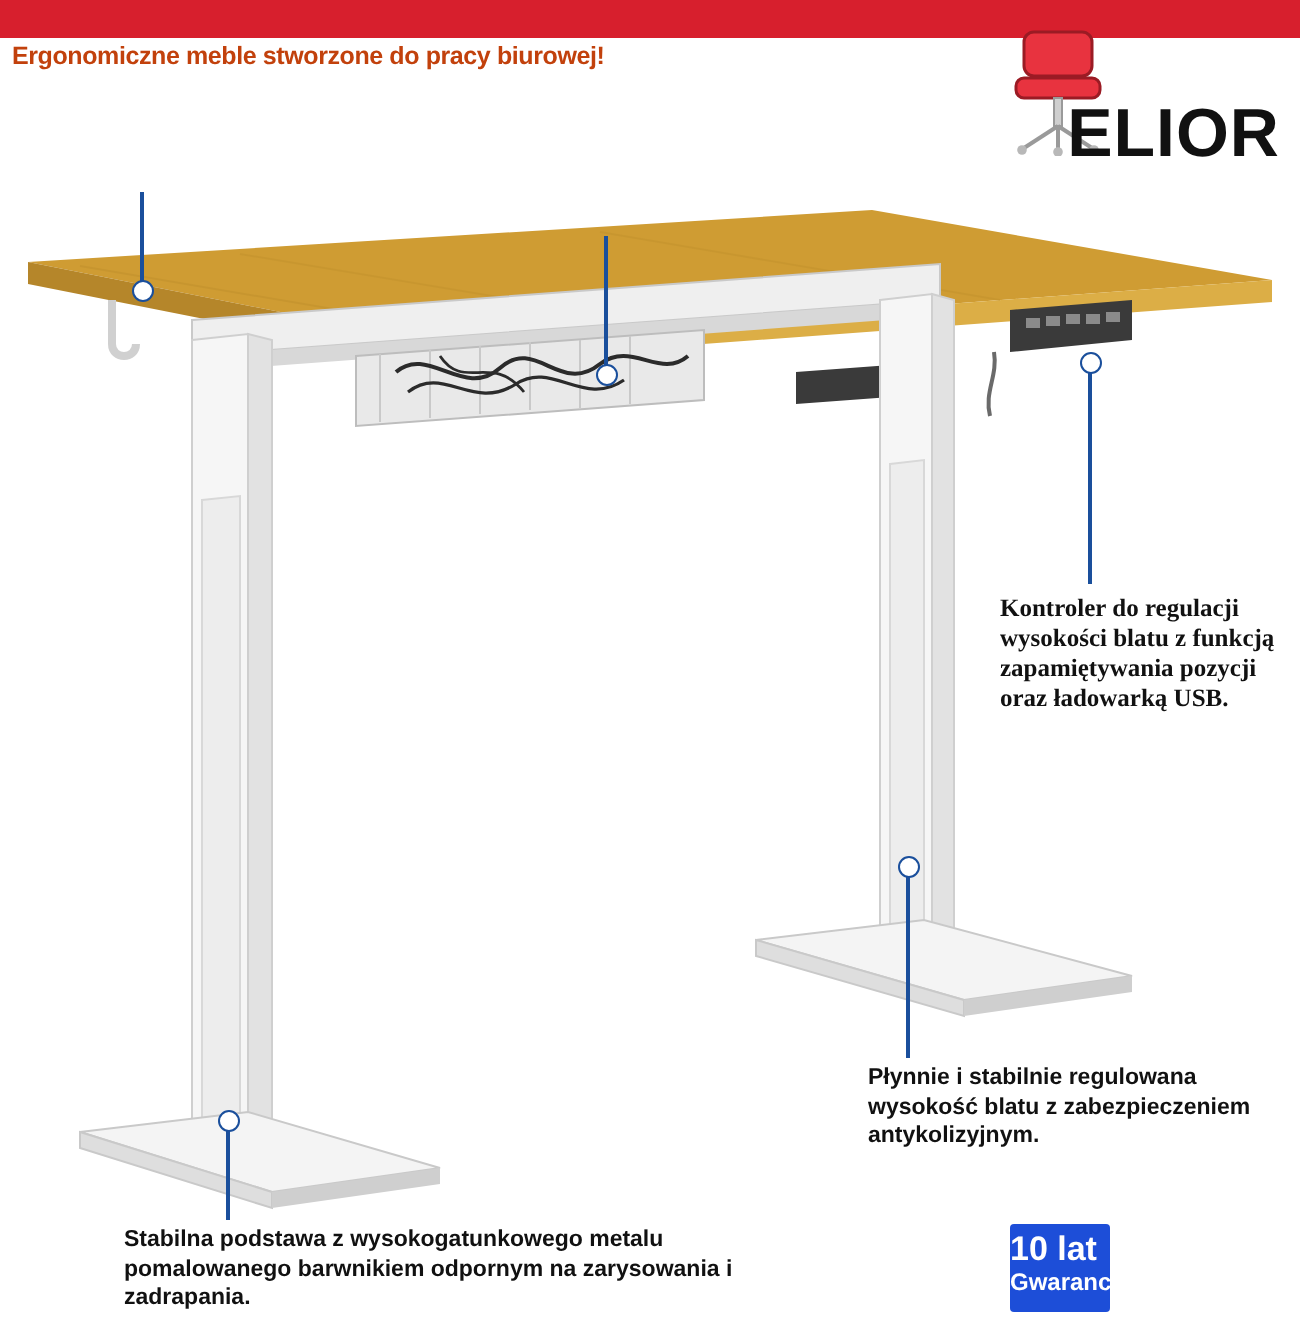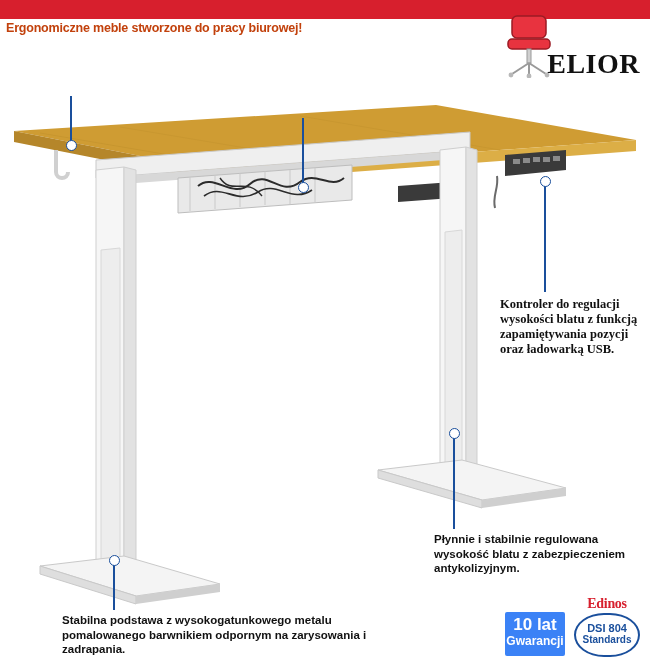--- a/index.html
+++ b/index.html
@@ -27,22 +27,22 @@
     position:absolute;left:6px;top:19px;width:470px;height:18px;
     line-height:18px;color:#c2410c;font-size:12.5px;font-weight:bold;
     letter-spacing:-0.2px;white-space:nowrap;
   }
   
   .logo-wrap{
     position:absolute;right:10px;top:14px;width:160px;height:66px;
   }
   .logo-text{
     position:absolute;right:0;top:34px;
-    font-size:28px;font-weight:bold;color:#111;letter-spacing:0.5px;
-    font-family:Liberation Serif, serif;
+    font-size:34px;font-weight:bold;color:#111;letter-spacing:0.5px;
+    font-family:Liberation Sans, sans-serif;
   }
   .chair{
     position:absolute;left:22px;top:0px;width:56px;height:64px;
   }
   
   .anno{
     position:absolute;color:#111;font-size:11.5px;line-height:14.5px;
     font-weight:bold;font-family:"Liberation Sans", sans-serif;
   }
   .anno.serif{
@@ -56,23 +56,22 @@
   
   .dot{
     position:absolute;width:9px;height:9px;border-radius:50%;
     border:1.4px solid #1a4f9c;background:#ffffff;
   }
   .line{
     position:absolute;background:#1a4f9c;
   }
   
   .badge-10lat{
-    position:absolute;left:505px;top:612px;width:60px;height:44px;
-    background:#3b82f6;color:#fff;border-radius:2px;
-    text-align:center;
+    position:absolute;left:505px;top:612px;width:50px;height:44px;
+    background:#1d4ed8;color:#fff;border-radius:2px;
   }
   .badge-10lat .b1{font-size:17px;font-weight:bold;line-height:20px;padding-top:3px;}
   .badge-10lat .b2{font-size:12px;font-weight:bold;line-height:13px;}
   .edinos{
     position:absolute;left:570px;top:596px;width:74px;height:62px;
     text-align:center;
   }
   .edinos .etop{
     color:#d71f2d;font-size:14px;font-weight:bold;letter-spacing:-0.3px;
     font-family:"Liberation Serif", serif;
@@ -185,21 +184,14 @@
       <circle cx="27" cy="62" r="2.4" fill="#b8b8b8"></circle>
     </svg>
     <div class="logo-text">ELIOR</div>
   </div>
 
   <div class="badge-10lat">
     <div class="b1">10 lat</div>
     <div class="b2">Gwarancji</div>
   </div>
 
-  <div class="edinos">
-    <div class="etop">Edinos</div>
-    <div class="seal">
-      <div class="s1">DSI 804</div>
-      <div class="s2">Standards</div>
-    </div>
-  </div>
 
 </div>
 
 </body></html>

